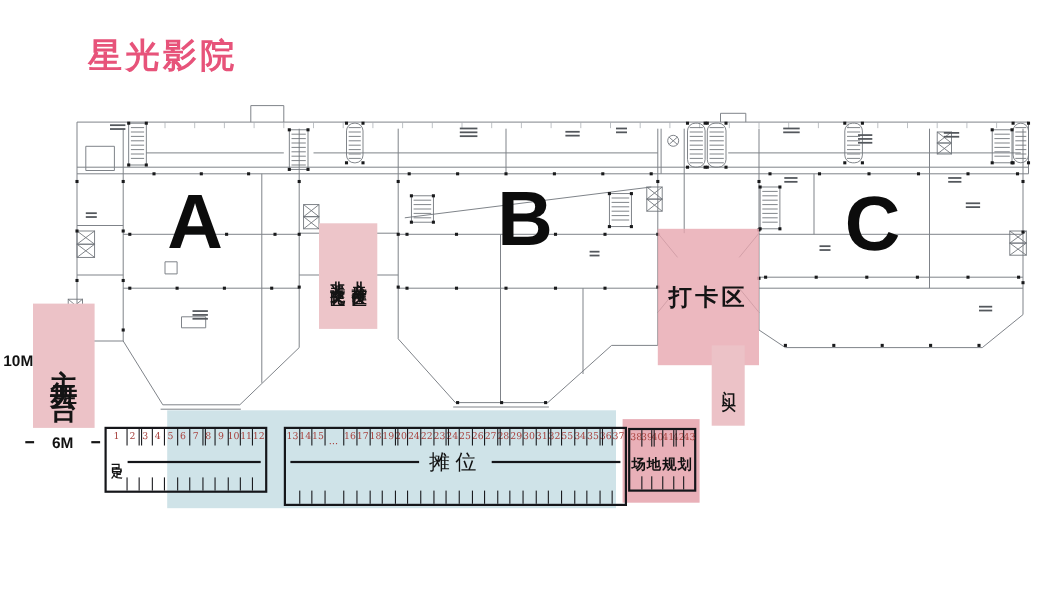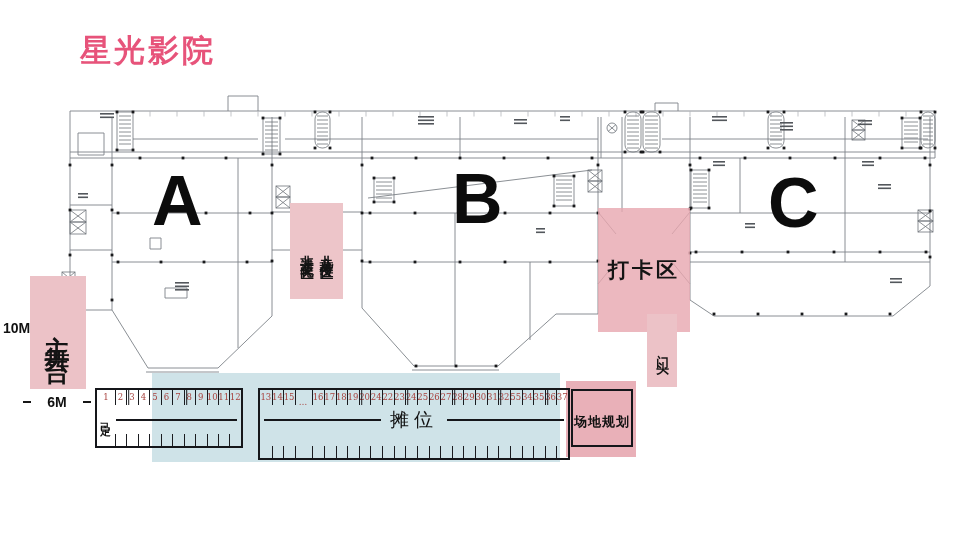--- a/index.html
+++ b/index.html
@@ -565,16 +565,36 @@
           <span class="num">36</span>
         </div>
         <div class="cell">
           <span class="num">37</span>
         </div>
       </div>
     <div class="midline"></div>
     <span class="stalls-label">摊位</span>
   </div>
   <div class="strip-group g3">
+    <div class="cells">
+        <div class="cell">
+          <span class="num">38</span>
+        </div>
+        <div class="cell">
+          <span class="num">39</span>
+        </div>
+        <div class="cell dbl">
+          <span class="num">40</span>
+        </div>
+        <div class="cell">
+          <span class="num">41</span>
+        </div>
+        <div class="cell dbl">
+          <span class="num">42</span>
+        </div>
+        <div class="cell">
+          <span class="num">43</span>
+        </div>
+      </div>
     <span class="cinema-label">场地规划</span>
   </div>
 
 </div>
 
 </body></html>

